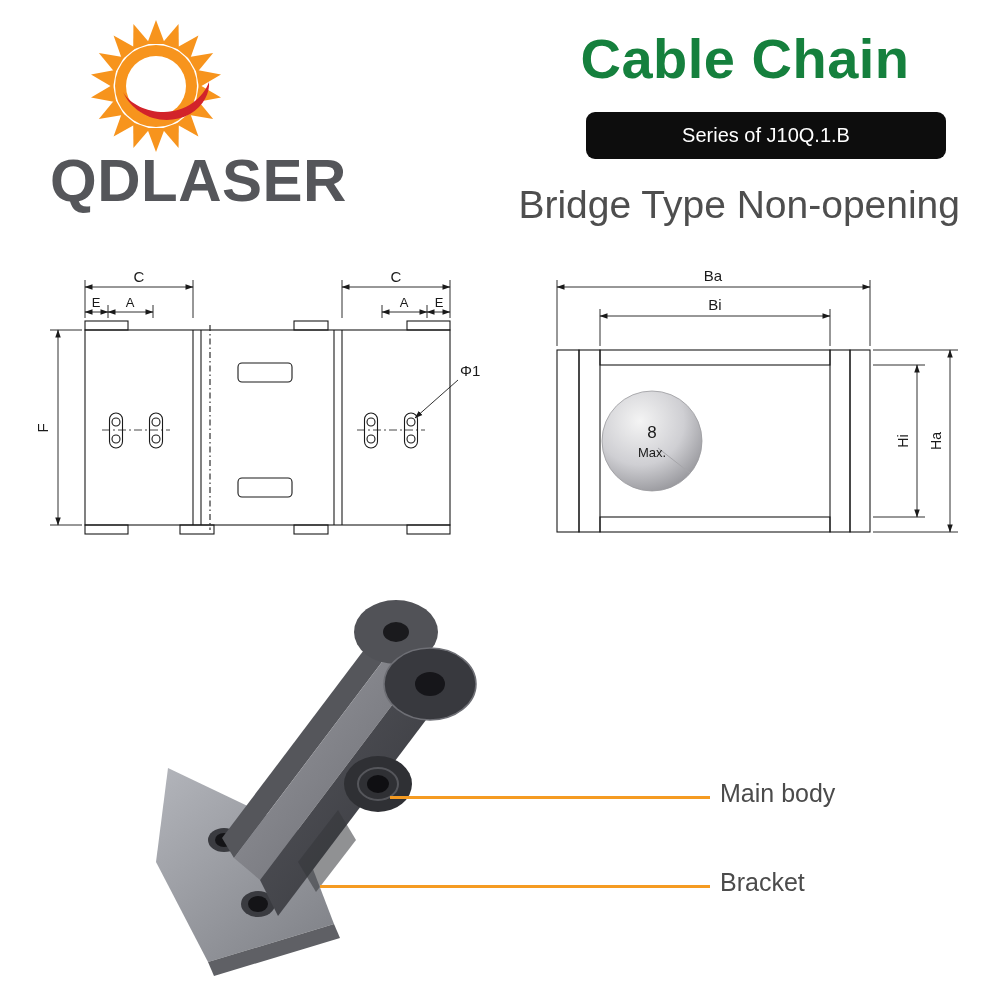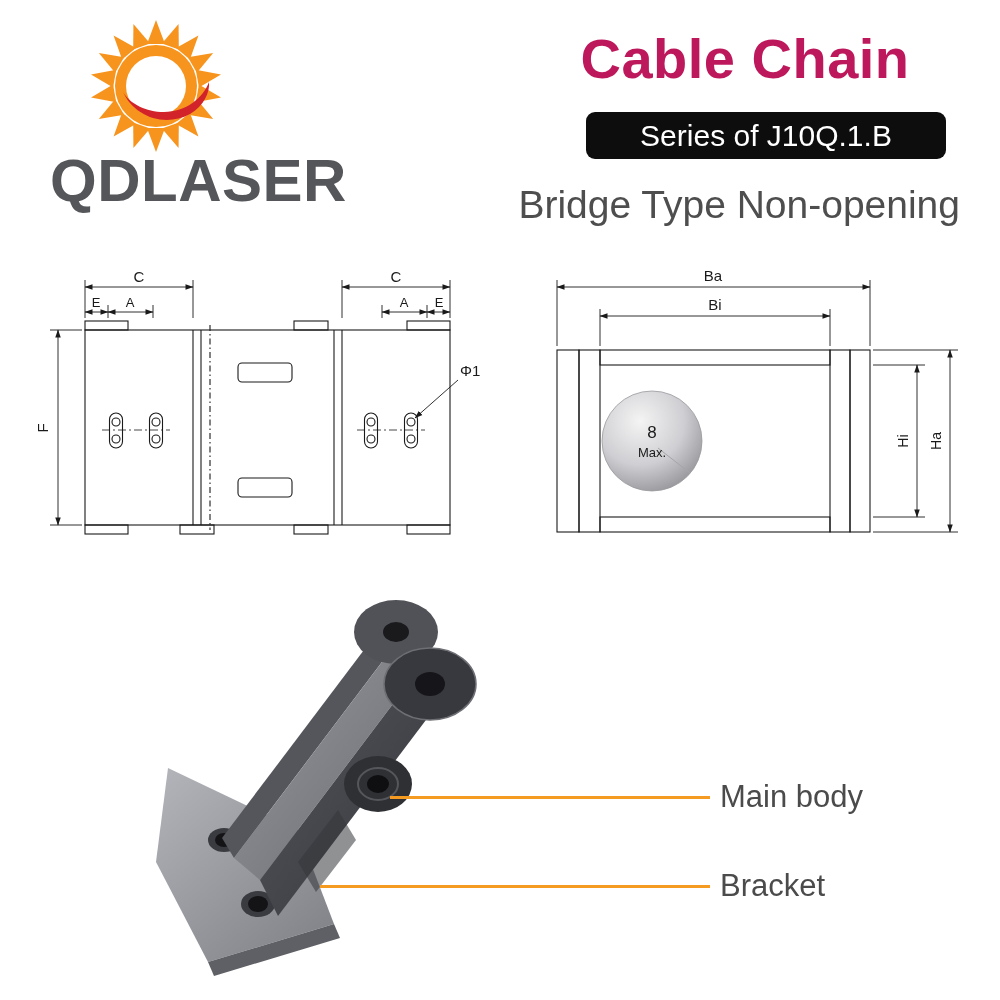--- a/index.html
+++ b/index.html
@@ -9,37 +9,37 @@
     font-family:"Liberation Sans", sans-serif;
   }
   .abs { position:absolute; }
 
   .brand-text {
     left:50px; top:146px; width:280px;
     font-size:60px; font-weight:800; color:#55565a; letter-spacing:0.5px;
   }
   .page-title {
     left:530px; top:26px; width:430px; text-align:center;
-    font-size:56px; font-weight:800; color:#be185d; letter-spacing:0.5px;
+    font-size:56px; font-weight:800; color:#15803d; letter-spacing:0.5px;
   }
   .series-badge {
     left:586px; top:112px; width:360px; height:47px;
     background:#0d0d0d; border-radius:9px;
-    color:#ffffff; font-size:30px;
+    color:#ffffff; font-size:20px;
     display:flex; align-items:center; justify-content:center;
   }
   .subtitle {
     left:445px; top:183px; width:515px; text-align:right;
     font-size:39px; color:#4e4e4e;
   }
 
   svg text { font-family:"Liberation Sans", sans-serif; fill:#1a1a1a; }
 
   .callout-line { background:#f59b22; height:3px; }
-  .callout-label { font-size:31px; color:#4b4b4b; white-space:nowrap; }
+  .callout-label { font-size:25px; color:#4b4b4b; white-space:nowrap; }
 </style>
 </head>
 <body>
 
 <svg class="abs" style="left:86px; top:16px;" width="140" height="140" viewBox="0 0 140 140">
   <g transform="translate(70,70)">
     <g fill="#F7941D">
       <polygon id="ray" points="0,-66 9,-42 -9,-42"></polygon>
       <use href="#ray" transform="rotate(20)"></use>
         <use href="#ray" transform="rotate(40)"></use>

